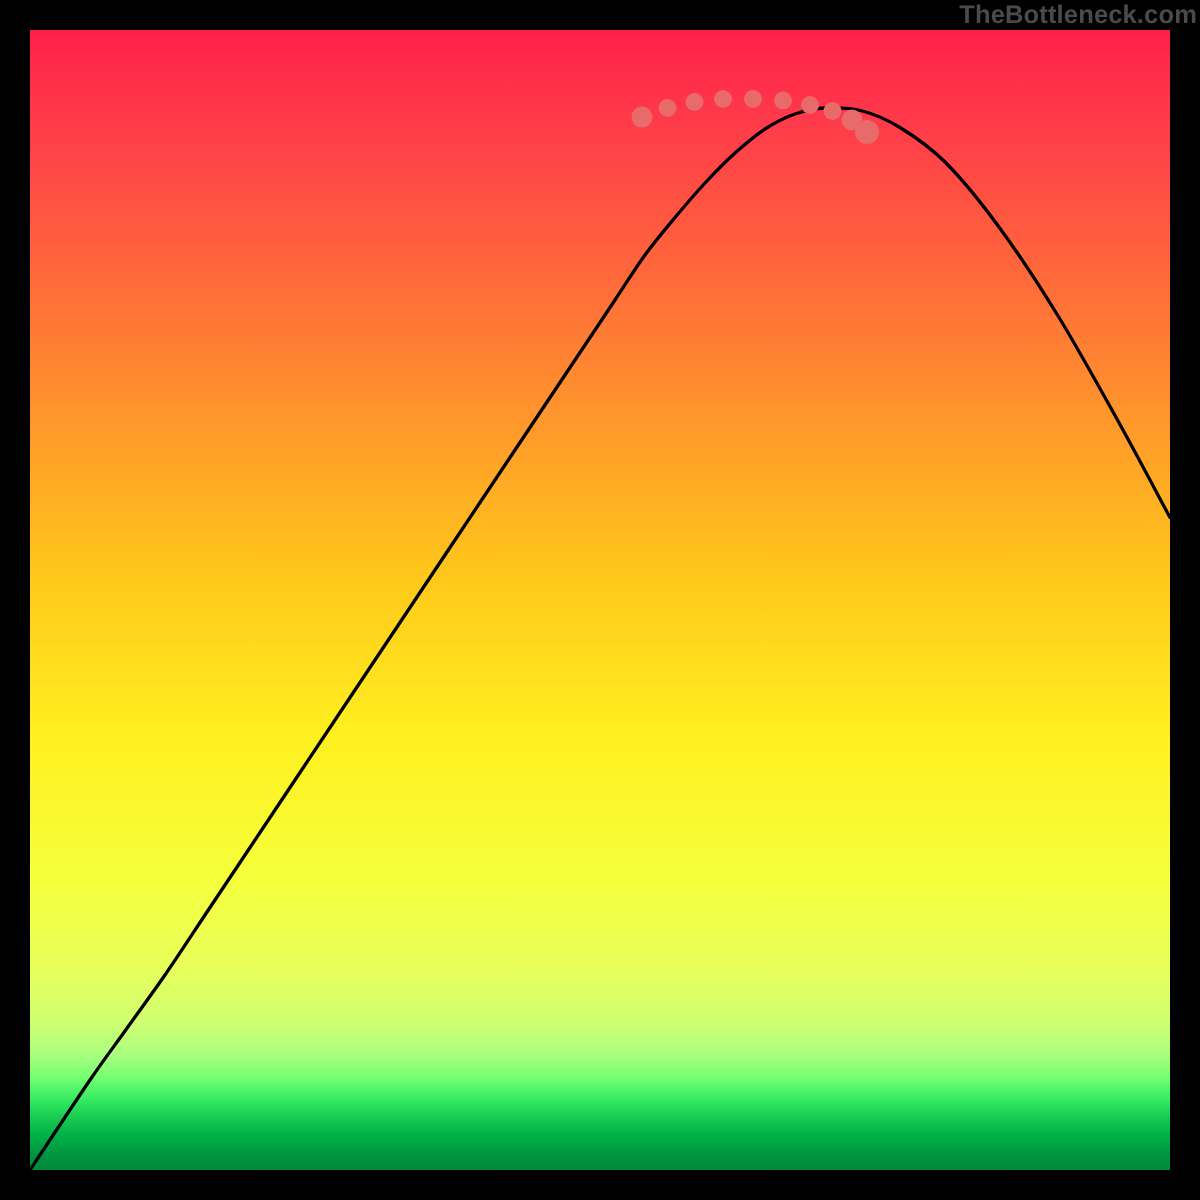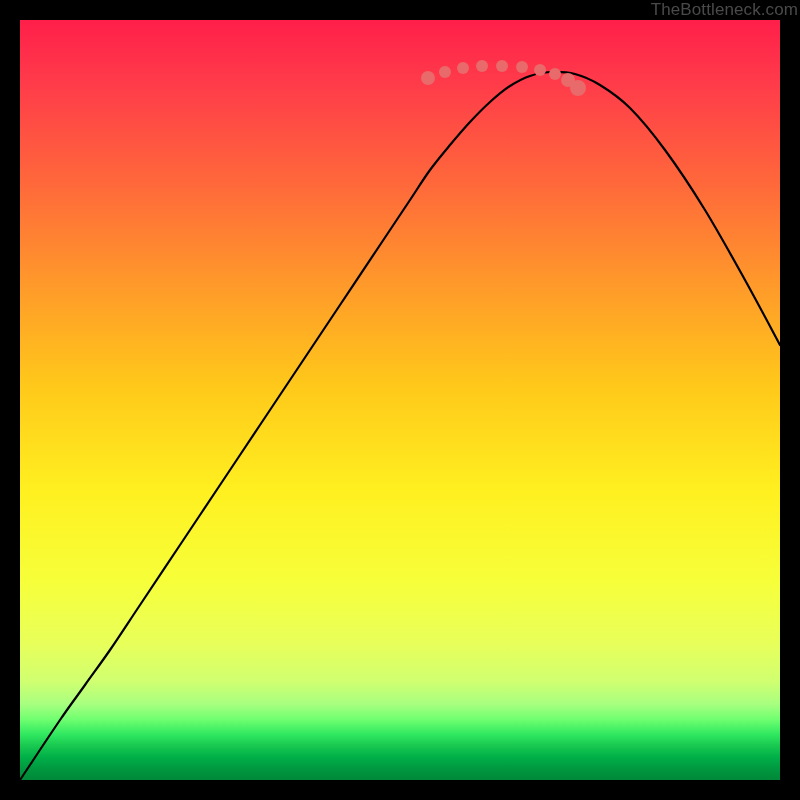--- a/index.html
+++ b/index.html
@@ -45,21 +45,21 @@
       #008838 100%
     );
   }
   .watermark {
     position: absolute;
     top: -20px;
     right: -18px;
     height: 14px;
     line-height: 20px;
     font-size: 17px;
-    font-weight: 400;
+    font-weight: 700;
     color: #4a4a4a;
     letter-spacing: 0.1px;
     white-space: nowrap;
     text-align: right;
   }
   svg.plot {
     position: absolute;
     left: 0;
     top: 0;
     width: 760px;

